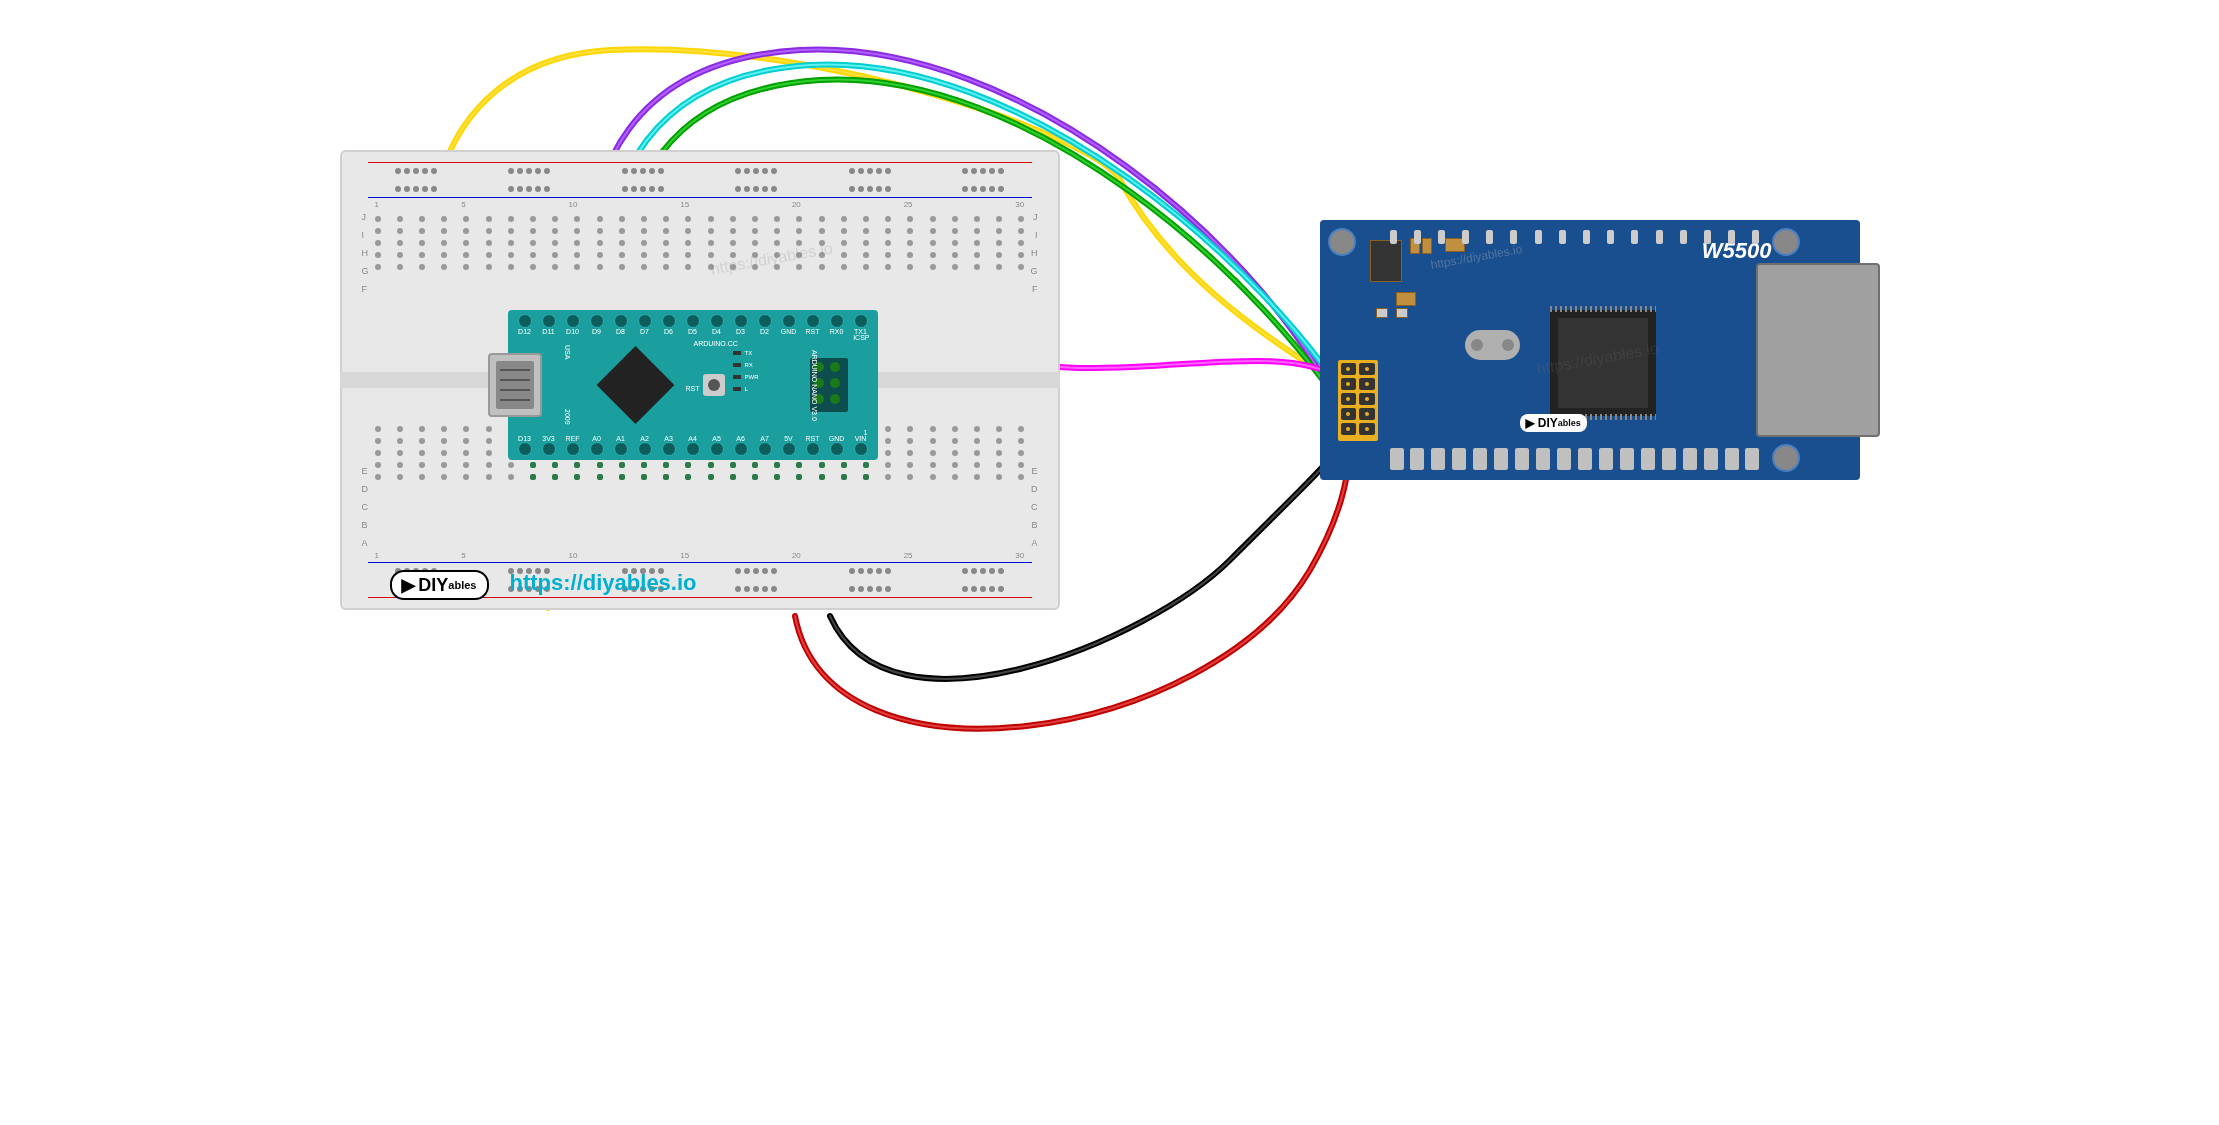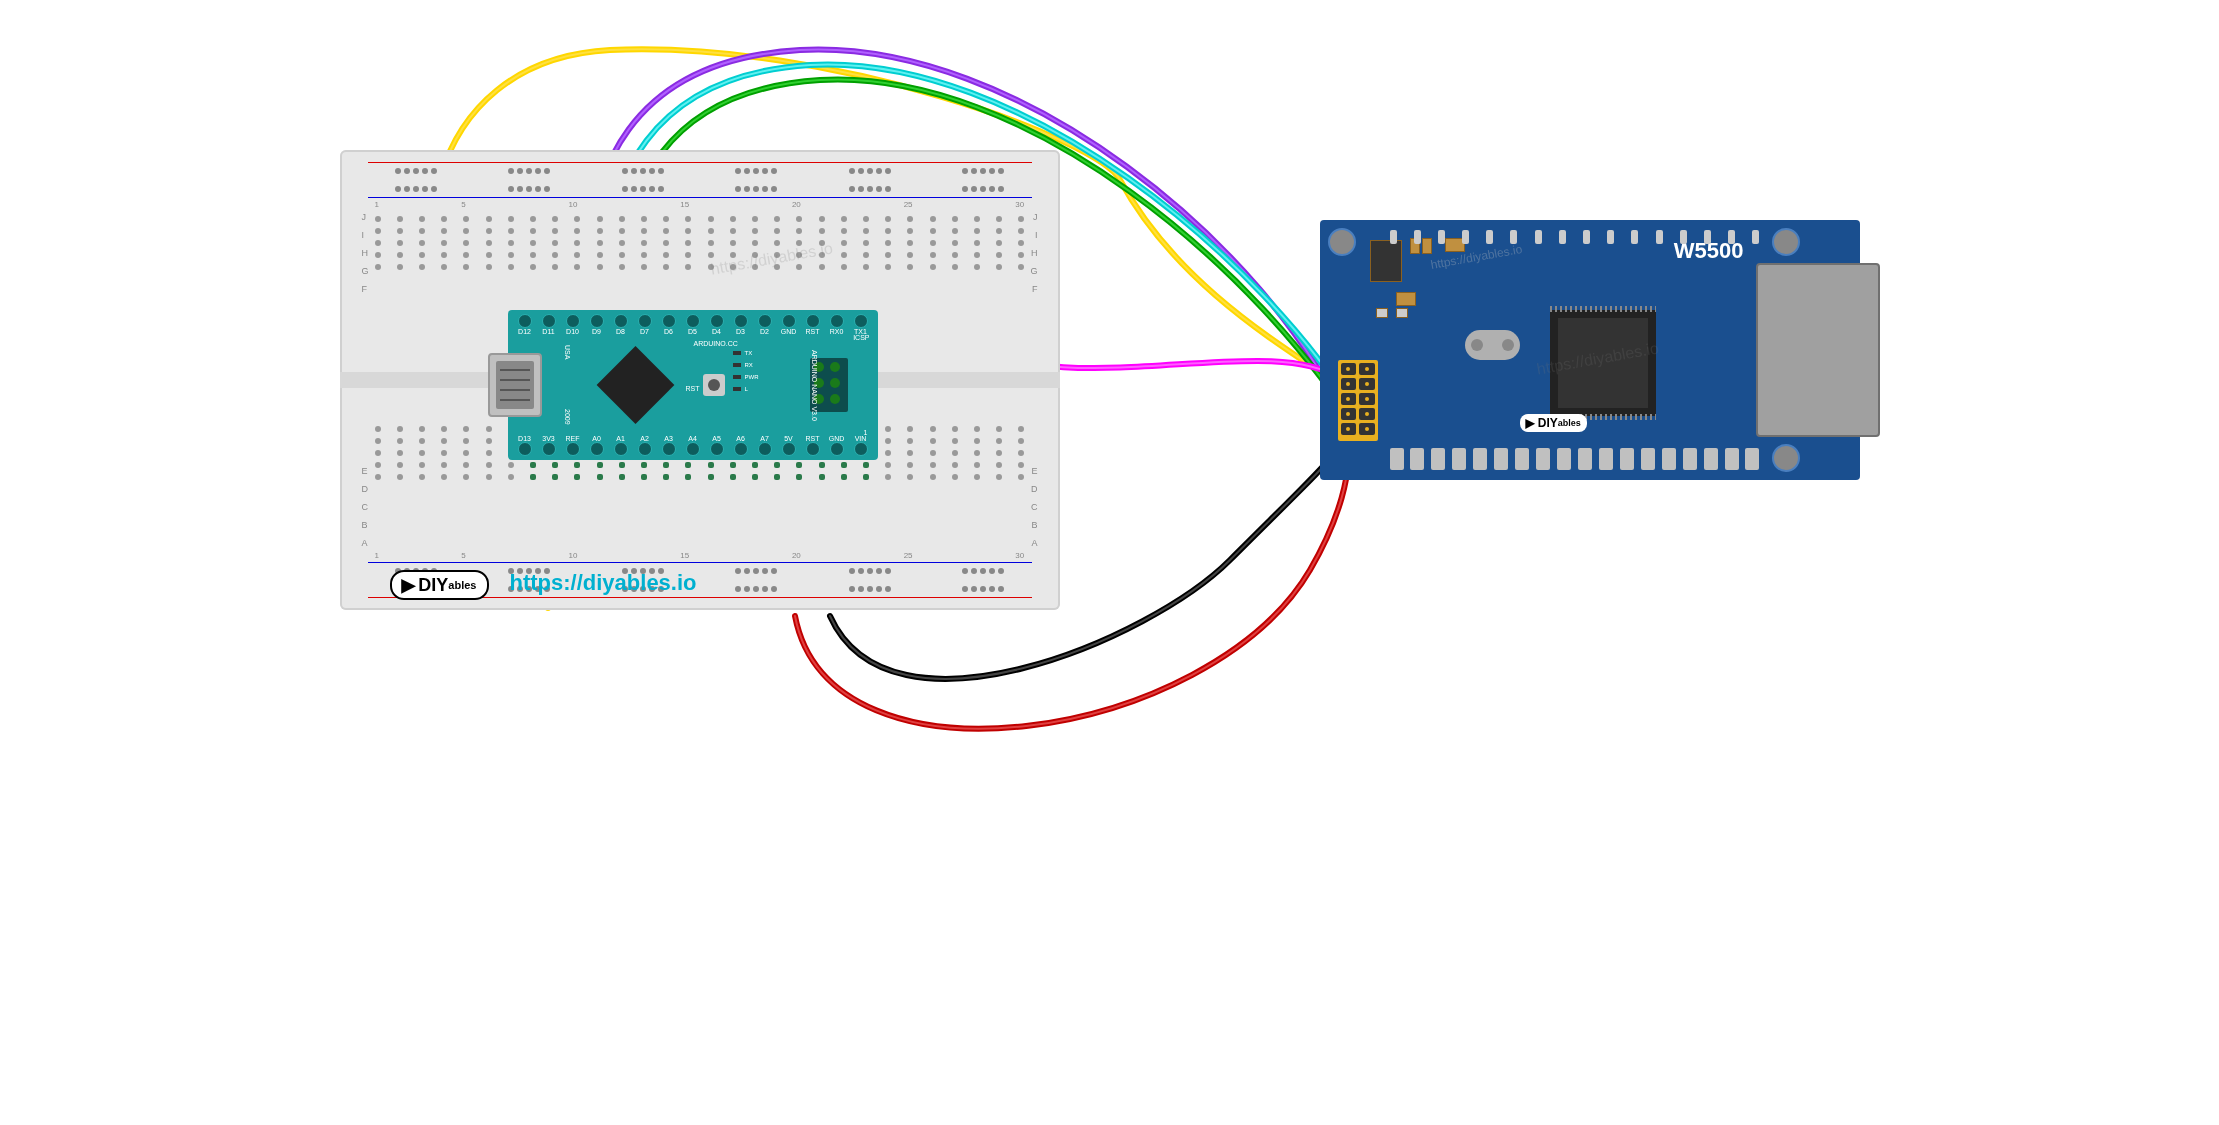--- a/index.html
+++ b/index.html
@@ -283,21 +283,21 @@
     width: 55px;
     height: 30px;
     background: #b0b0b0;
     border-radius: 15px;
   }
   .w5500-crystal::before, .w5500-crystal::after {
     content: ''; position: absolute; width: 12px; height: 12px; background: #888; border-radius: 50%; top: 9px;
   }
   .w5500-crystal::before { left: 6px; }
   .w5500-crystal::after { right: 6px; }
-  .w5500-label { position: absolute; top: 18px; right: 116px; color: #fff; font-size: 22px; font-weight: bold; }
+  .w5500-label { position: absolute; top: 18px; right: 88px; color: #fff; font-size: 22px; font-weight: bold; font-style: italic; }
   .w5500-header {
     position: absolute;
     left: 18px;
     top: 140px;
     width: 34px;
     background: #e8b020;
     padding: 3px;
     border-radius: 2px;
   }
   .header-pin-row { display: flex; gap: 3px; height: 12px; margin-bottom: 3px; }

